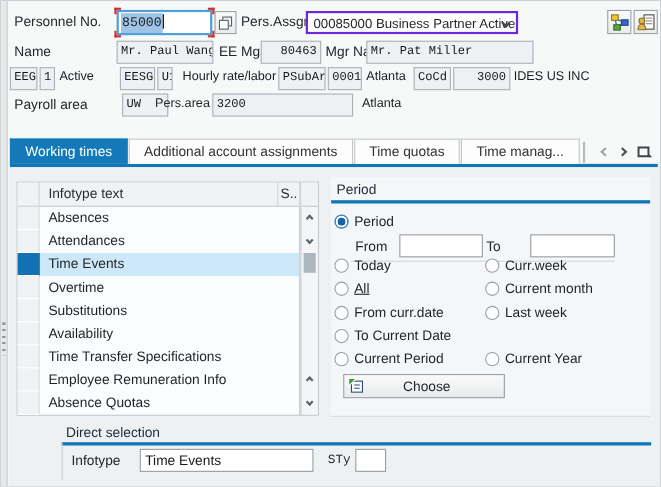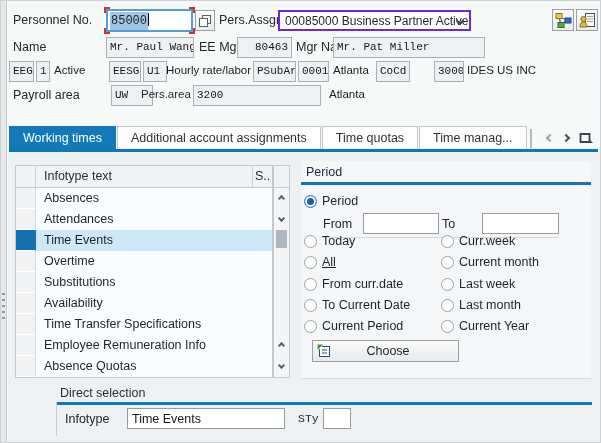--- a/index.html
+++ b/index.html
@@ -138,27 +138,27 @@
   <div class="dfield" style="left:105px; top:36px; width:88px;">Mr. Paul Wang</div>
   <div class="lbl" style="left:198px; top:39px;">EE Mgr</div>
   <div class="dfield" style="left:236px; top:36px; width:55px; text-align:right;">80463</div>
   <div class="lbl" style="left:295px; top:39px;">Mgr Na</div>
   <div class="dfield" style="left:332px; top:36px; width:152px;">Mr. Pat Miller</div>
 
   <div class="dfield" style="left:8px; top:60px; width:25px;">EEG</div>
   <div class="dfield" style="left:35px; top:60px; width:14px;">1</div>
   <div class="plain" style="left:53px; top:63px;">Active</div>
   <div class="dfield" style="left:108px; top:60px; width:32px;">EESG</div>
-  <div class="dfield" style="left:142px; top:60px; width:24px;">U1</div>
+  <div class="dfield" style="left:142px; top:60px; width:14px;">U1</div>
   <div class="plain" style="left:165px; top:63px;">Hourly rate/labor</div>
   <div class="dfield" style="left:252px; top:60px; width:43px;">PSubAr</div>
   <div class="dfield" style="left:297px; top:60px; width:31px;">0001</div>
   <div class="plain" style="left:332px; top:63px;">Atlanta</div>
   <div class="dfield" style="left:375px; top:60px; width:34px;">CoCd</div>
-  <div class="dfield" style="left:433px; top:60px; width:30px; text-align:right;">3000</div>
+  <div class="dfield" style="left:411px; top:60px; width:52px; text-align:right;">3000</div>
   <div class="plain" style="left:466px; top:63px;">IDES US INC</div>
 
   <div class="lbl" style="left:12px; top:87px;">Payroll area</div>
   <div class="dfield" style="left:110px; top:84px; width:42px;">UW</div>
   <div class="lbl" style="left:140px; top:87px; font-size:11.5px;">Pers.area</div>
   <div class="dfield" style="left:192px; top:84px; width:128px;">3200</div>
   <div class="plain" style="left:328px; top:87px;">Atlanta</div>
 
   <div class="tabstrip">
     <div class="tab active">Working times</div>
@@ -278,24 +278,20 @@
         <span>From curr.date</span>
       </div>
     <div class="ritem" style="left:140px; top:115px;">
         <span class="radio"></span>
         <span>Last week</span>
       </div>
     <div class="ritem" style="left:3px; top:136px;">
         <span class="radio"></span>
         <span>To Current Date</span>
       </div>
-    <div class="ritem" style="left:140px; top:136px;">
-        <span class="radio"></span>
-        <span>Last month</span>
-      </div>
     <div class="ritem" style="left:3px; top:157px;">
         <span class="radio"></span>
         <span>Current Period</span>
       </div>
     <div class="ritem" style="left:140px; top:157px;">
         <span class="radio"></span>
         <span>Current Year</span>
       </div>
 
     <div class="choose">

